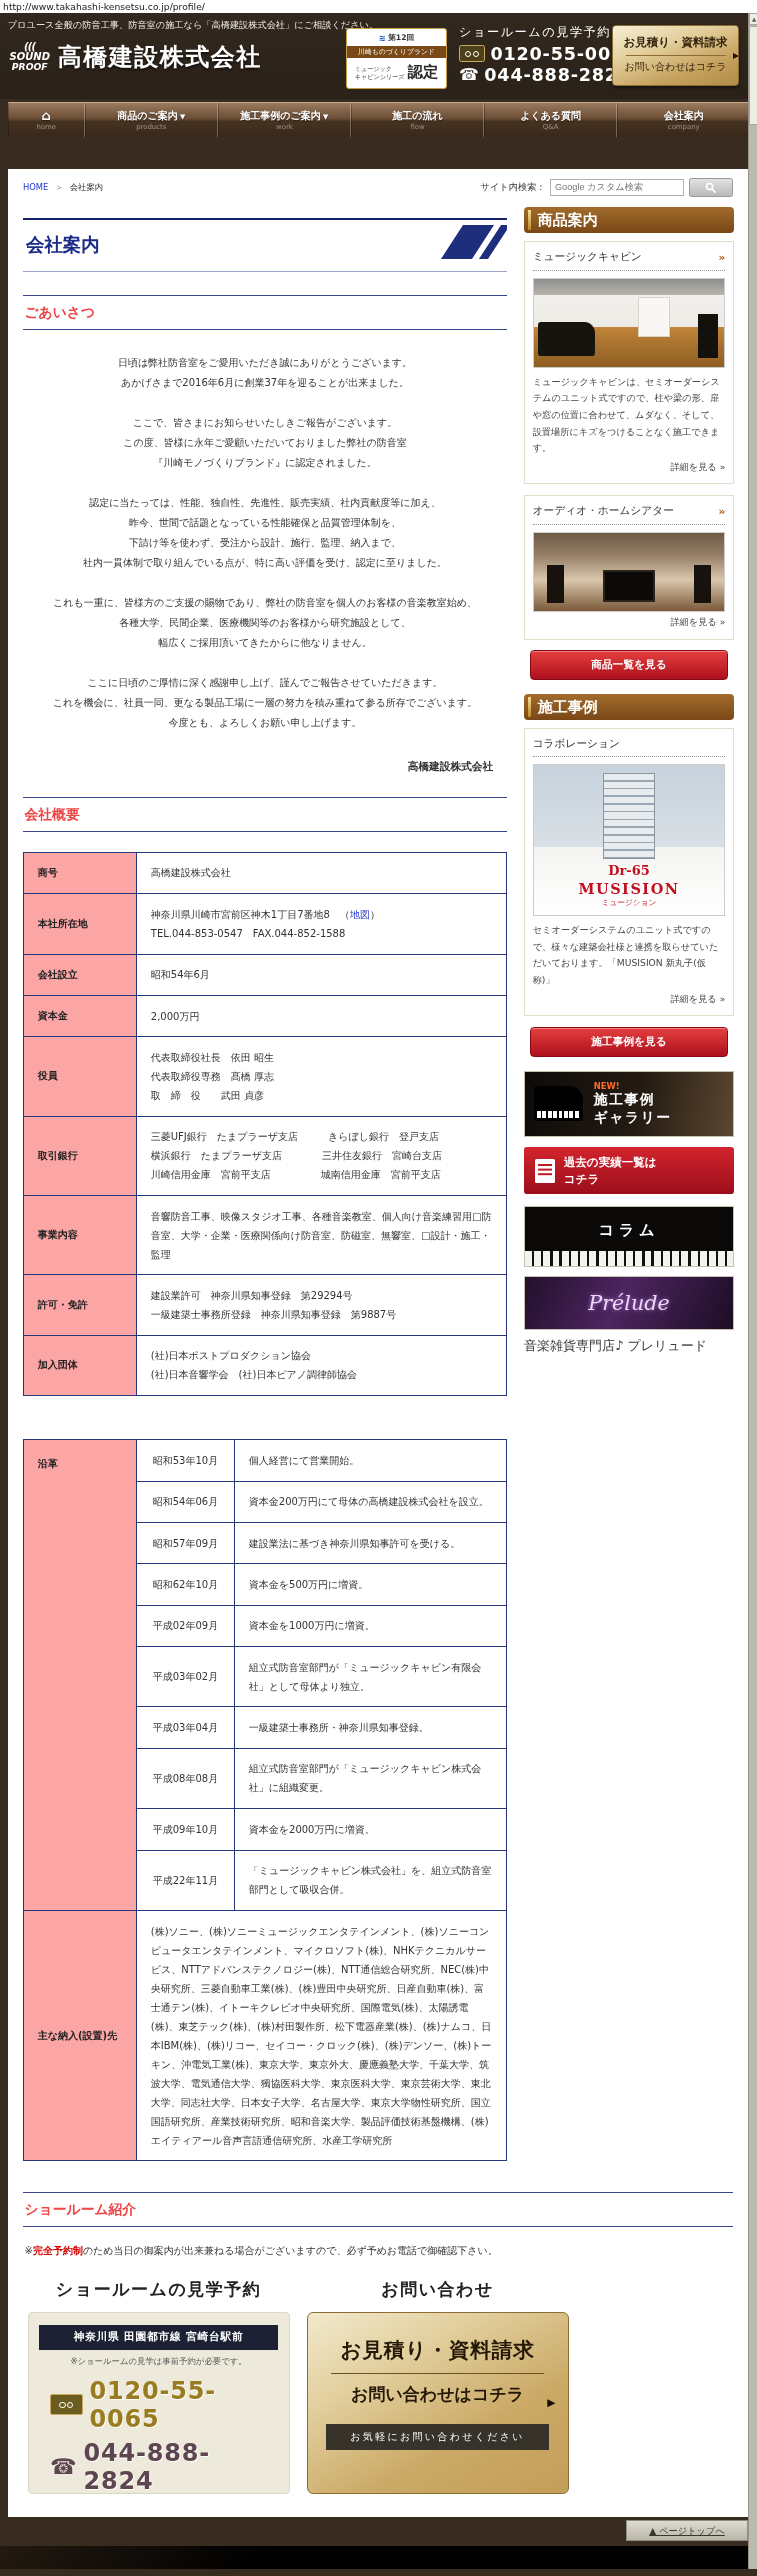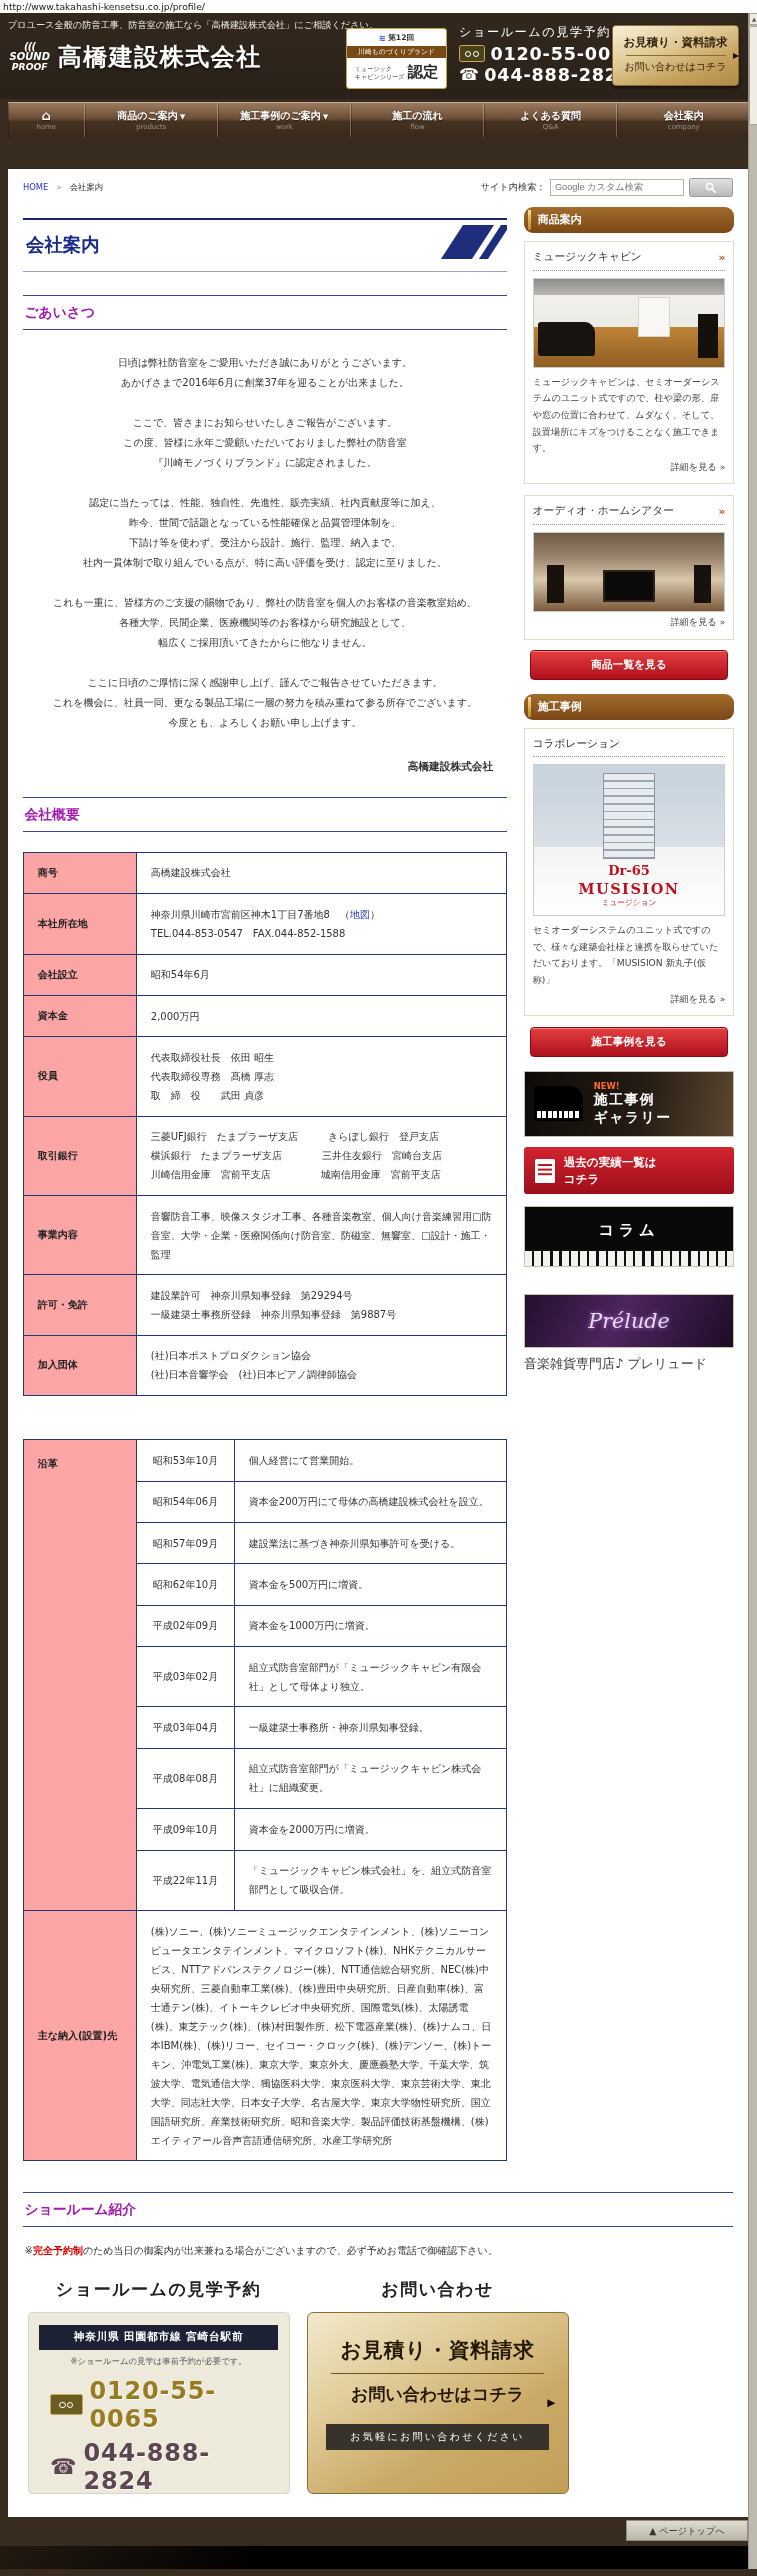--- a/index.html
+++ b/index.html
@@ -69,21 +69,21 @@
   .side-col { width:210px; flex:0 0 210px; }
   
   .title-banner { position:relative; border-top:2.3px solid #17246b; border-bottom:0.8px solid #9aa3c8; padding:12.2px 0 13.8px 3.1px; margin-top:10.7px; }
   .page-title { color:#1b2b88; font-size:18.4px; font-weight:bold; }
   .ribbon { position:absolute; right:0; top:4.6px; width:66px; height:34px; overflow:hidden; }
   .rb { position:absolute; top:-4.6px; height:44px; background:#1e2d7c; transform:skewX(-33deg); }
   .rb1 { left:10.7px; width:31px; }
   .rb2 { left:49px; width:9.2px; }
   
   .sec-head { border-top:0.8px solid #39458f; border-bottom:0.8px solid #39458f; padding:7.7px 1.5px 6.9px; margin-top:23px; }
-  .sec-head h2 { color:#a21caf; font-size:13.8px; font-weight:bold; }
+  .sec-head h2 { color:#ef4444; font-size:13.8px; font-weight:bold; }
   
   .greeting { margin:23px 0 7.7px; }
   .g-para { margin-bottom:20px; }
   .g-line { text-align:center; font-size:10px; line-height:20px; color:#333; }
   .signature { text-align:right; font-weight:bold; font-size:10.7px; padding-right:13.8px; margin:27.6px 0 10.7px; }
   
   table.profile { width:100%; border-collapse:collapse; margin-top:20px; }
   table.profile th, table.profile td { border:0.8px solid #25367a; font-size:10px; }
   table.profile th { width:113px; background:#fca5a5; font-weight:bold; color:#222; text-align:left; padding:10.7px 7.7px 10.7px 13.8px; vertical-align:middle; }
   table.profile td { padding:10.7px 13.8px; line-height:19px; color:#333; vertical-align:middle; }
@@ -105,21 +105,21 @@
   .freedial-ic.big { width:34px; height:21.4px; background:#6b5c20; }
   .phone-ic.big { font-size:21.4px; color:#5d4650; }
   .contact-card { position:relative; height:182px; border-radius:6.1px; border:0.8px solid #8a6c34;
     background:linear-gradient(150deg,#f2e9cc 0%,#e2cf9e 30%,#cbaa67 65%,#c29e58 100%); text-align:center; padding-top:23px; cursor:pointer; }
   .contact-card .l1 { font-family:"DejaVu Serif","Liberation Serif",serif; font-size:20.7px; font-weight:bold; color:#241806; letter-spacing:0.8px; }
   .contact-card .div { width:82%; height:0.8px; background:#6b5226; margin:9.2px auto; }
   .contact-card .l2 { font-family:"DejaVu Serif","Liberation Serif",serif; font-size:17px; font-weight:bold; color:#241806; }
   .contact-card .arr { position:absolute; right:12.2px; top:83px; color:#120c04; font-size:10.7px; }
   .contact-card .dark { background:#37332a; color:#fff; font-family:"DejaVu Serif","Liberation Serif",serif; font-size:10px; letter-spacing:2.3px; width:86%; margin:18.4px auto 0; padding:6.1px 0; }
   
-  .side-head { position:relative; height:26px; background:linear-gradient(#a26c2c,#7a4716); color:#fff; font-size:11px; font-weight:bold; line-height:26px; padding-left:13.8px; border-radius:9px; margin-bottom:7.7px; }
+  .side-head { position:relative; height:26px; background:linear-gradient(#a26c2c,#7a4716); color:#fff; font-size:15px; font-weight:bold; line-height:26px; padding-left:13.8px; border-radius:4px; margin-bottom:7.7px; }
   .side-head::before { content:""; position:absolute; left:3.8px; top:3.1px; bottom:3.1px; width:3.1px; background:linear-gradient(#f6dd90,#b9892e); }
   .side-card { border:0.8px solid #e2ddcd; background:#fff; padding:8.4px 7.7px 9.2px; margin-bottom:10.7px; }
   .sc-title { display:flex; justify-content:space-between; align-items:center; font-size:10.7px; color:#333; padding-bottom:5.4px; border-bottom:0.8px dotted #999; margin-bottom:6.9px; }
   .sc-title .gg { color:#a85a14; font-weight:bold; }
   .sc-desc { font-size:9.2px; line-height:1.8; color:#444; margin-top:6.1px; }
   .sc-more { text-align:right; font-size:9.2px; color:#444; margin-top:4.6px; cursor:pointer; }
   .photo { width:100%; border:0.8px solid #ccc; }
   .photo.cabin { height:90px; background:
       linear-gradient(#8d8d8d 0%,#b9b5ae 18%,#f2f0ec 18%,#eceae4 55%,#c08438 55%,#a5702c 78%,#8f5e22 100%);
       position:relative; overflow:hidden; }
@@ -140,30 +140,30 @@
   .gallery-bn { position:relative; height:66px; background:linear-gradient(100deg,#0e0b08 0%,#241b13 55%,#5c4730 100%); border:0.8px solid #c9c2b2; margin-bottom:10.7px; display:flex; align-items:center; padding:0 9.2px; gap:10.7px; cursor:pointer; }
   .gal-piano { width:49px; height:35px; background:#000; border-radius:3.1px 13.8px 3.1px 3.1px; position:relative; flex:0 0 49px; }
   .gal-piano::after { content:""; position:absolute; left:3.1px; bottom:3.1px; right:3.1px; height:6.9px;
       background:repeating-linear-gradient(90deg,#fff 0 3.8px,#000 3.8px 5.4px); }
   .gal-text .new { color:#ff6a2a; font-size:8.4px; font-weight:bold; }
   .gal-text .t { color:#fff; font-size:13.8px; font-weight:bold; letter-spacing:1.5px; line-height:1.3; }
   .pdf-bn { height:47px; background:linear-gradient(#d2242e,#9c0e1a); border-radius:3.1px; display:flex; align-items:center; gap:9.2px; padding:0 10.7px; margin-bottom:12.2px; cursor:pointer; }
   .pdf-ic { width:20px; height:24.5px; background:#fff; border-radius:1.5px; position:relative; flex:0 0 20px; }
   .pdf-ic::after { content:""; position:absolute; left:3.1px; top:5.4px; width:13.8px; height:2.3px; background:#c01824; box-shadow:0 4.6px 0 #c01824,0 9.2px 0 #c01824; }
   .pdf-tx { color:#fff; font-size:11.5px; font-weight:bold; line-height:1.5; }
-  .column-bn { position:relative; height:61px; background:#0b0907; border:0.8px solid #c9c2b2; margin-bottom:27px; cursor:pointer; }
+  .column-bn { position:relative; height:61px; background:#0b0907; border:0.8px solid #c9c2b2; margin-bottom:9px; cursor:pointer; }
   .column-bn::after { content:""; position:absolute; left:0; right:0; bottom:0; height:15.3px;
       background:repeating-linear-gradient(90deg,#f4f2ee 0 6.9px,#111 6.9px 9.2px); }
   .column-bn .t { position:absolute; left:0; right:0; top:12.2px; text-align:center; color:#fff; font-size:15.3px; font-weight:bold; letter-spacing:4.6px; }
   .prelude-bn { height:54px; background:linear-gradient(115deg,#22102c 0%,#4d2560 45%,#1c0d24 100%); border:0.8px solid #c9c2b2; display:flex; align-items:center; justify-content:center; cursor:pointer; }
   .prelude-bn .t { font-family:"DejaVu Serif","Liberation Serif",serif; font-style:italic; font-size:20.7px; color:#ead9f4; text-shadow:0 0 4.6px #b27ad4; }
   .prelude-cap { font-size:13px; color:#3a3a3a; text-align:left; margin-top:6.1px; }
   
   .pagetop-row { height:29px; position:relative; }
-  .pagetop-btn { position:absolute; right:10px; top:3.8px; width:122px; height:20.7px; background:linear-gradient(#dedbd2,#b9b5a9); border:0.8px solid #8f8b80; color:#3a362e; font-size:9.2px; text-align:center; line-height:20px; cursor:pointer; }
+  .pagetop-btn { position:absolute; right:10px; top:3.8px; width:122px; height:20.7px; background:linear-gradient(#dedbd2,#b9b5a9); border:0.8px solid #8f8b80; color:#3a362e; font-size:9.2px; text-align:center; line-height:20px; cursor:pointer;text-decoration:underline; }
   .site-footer { background:linear-gradient(130deg,#231a11 0%,#000 35%); color:#fff; padding:23px 31px 0; }
 </style>
 </head>
 <body>
 
 <div class="url-bar">http://www.takahashi-kensetsu.co.jp/profile/</div>
 
 <div class="scrollbar">
   <div class="scroll-btn">▲</div>
   <div class="scroll-thumb"></div>

